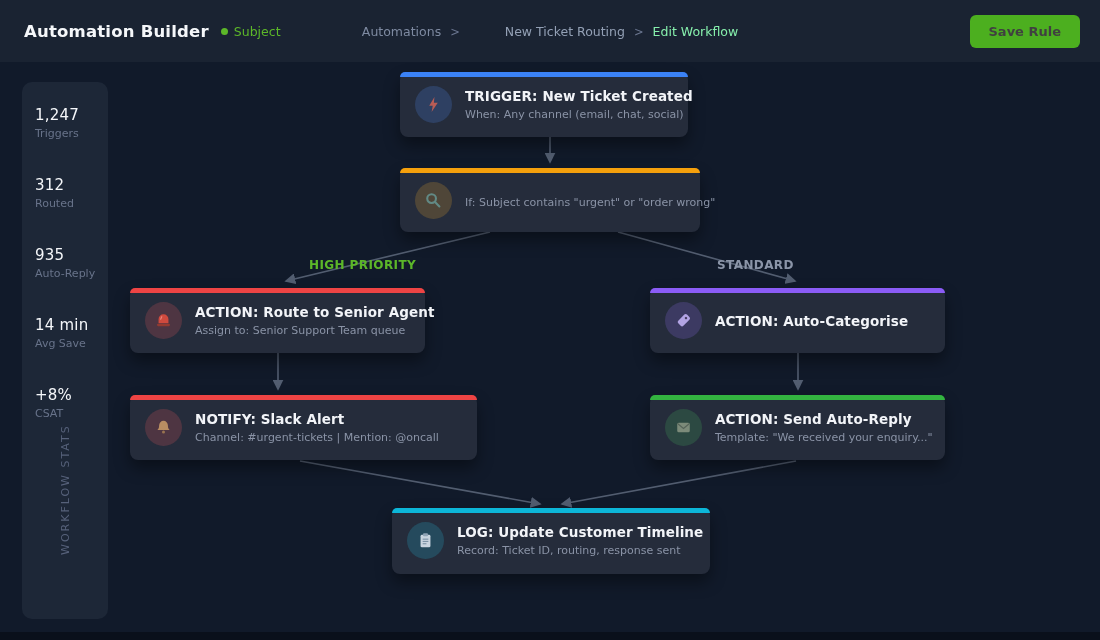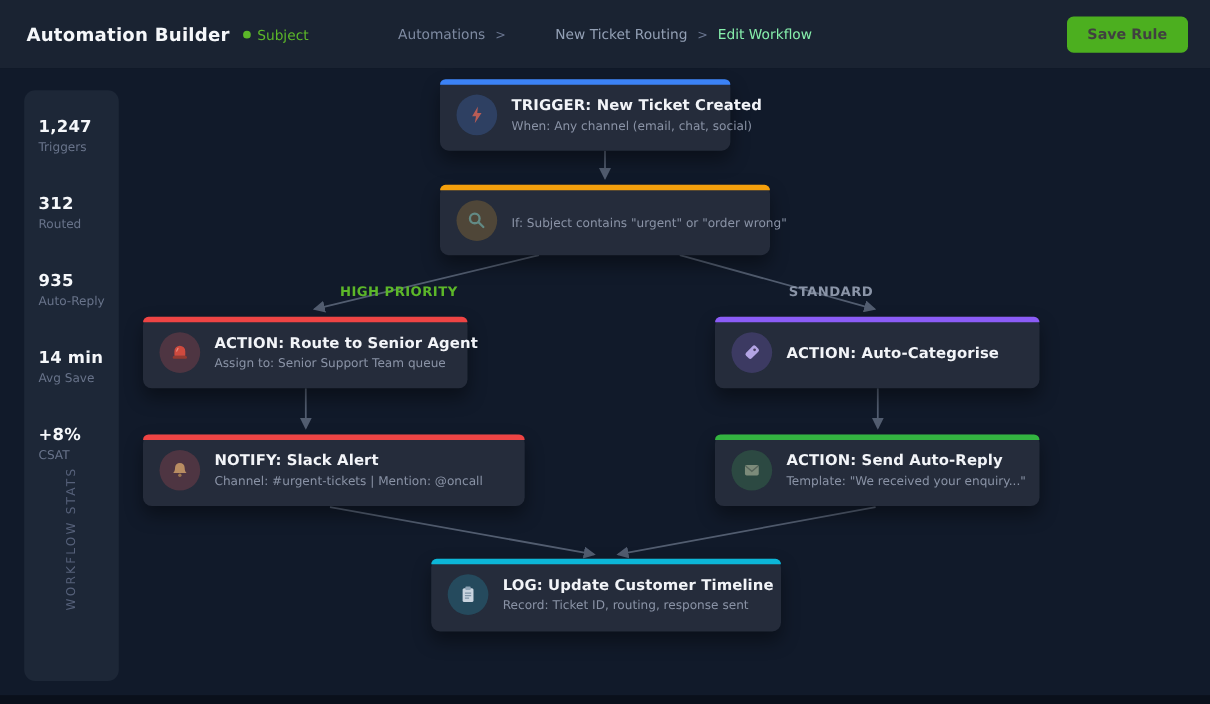--- a/index.html
+++ b/index.html
@@ -48,21 +48,21 @@
   .edges { position:absolute; top:0; left:0; }
   .edges line { stroke:#5a6578; stroke-width:1.6; opacity:0.9; }
 
   
   .sidebar {
     position:absolute; left:22px; top:20px; width:86px; height:537px;
     background:#1d2737; border-radius:10px;
     padding:24px 8px 0 13px;
   }
   .stat { margin-bottom:36px; }
-  .stat-value { font-size:15px; font-weight:bold; color:#f5f7fa; letter-spacing:0.2px; }
+  .stat-value { font-size:15px; font-weight:normal; color:#f5f7fa; letter-spacing:0.2px; }
   .stat-label { font-size:11px; color:#68738a; margin-top:3px; }
   .sidebar-vertical {
     position:absolute; left:50%; top:363px; height:110px;
     transform:translateX(-50%) rotate(180deg);
     writing-mode:vertical-rl;
     font-size:11px; letter-spacing:2px; color:#56617a;
     white-space:nowrap;
   }
 
   
@@ -166,21 +166,21 @@
     <div class="stat">
       <div class="stat-value">+8%</div>
       <div class="stat-label">CSAT</div>
     </div>
     <div class="sidebar-vertical">WORKFLOW STATS</div>
   </aside>
 
   <div class="branch-label" style="left: 309px; top: 196px; --accent: #5cb729;">HIGH PRIORITY</div>
   <div class="branch-label" style="left: 717px; top: 196px; --accent: #8b95a8;">STANDARD</div>
 
-  <div class="node" style="left: 400px; top: 10px; width: 264px; --accent: #3b82f6;">
+  <div class="node" style="left: 400px; top: 10px; width: 288px; --accent: #3b82f6;">
     <div class="node-bar"></div>
     <div class="node-body">
       <div class="icon-circle">
         <svg width="19" height="19" viewBox="0 0 20 20">
             <path d="M11 2 L5.5 11.2 H9.2 L8 18 L14.5 8.2 H10.4 Z" fill="#b85c55"></path>
           </svg>
       </div>
       <div class="node-text">
         <div class="node-title">TRIGGER: New Ticket Created</div>
         <div class="node-subtitle">When: Any channel (email, chat, social)</div>

